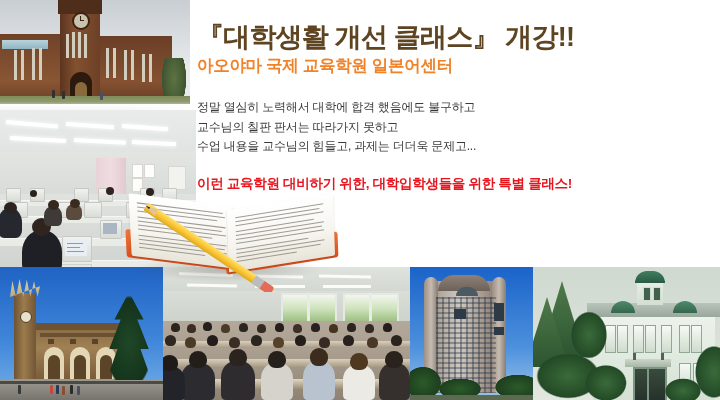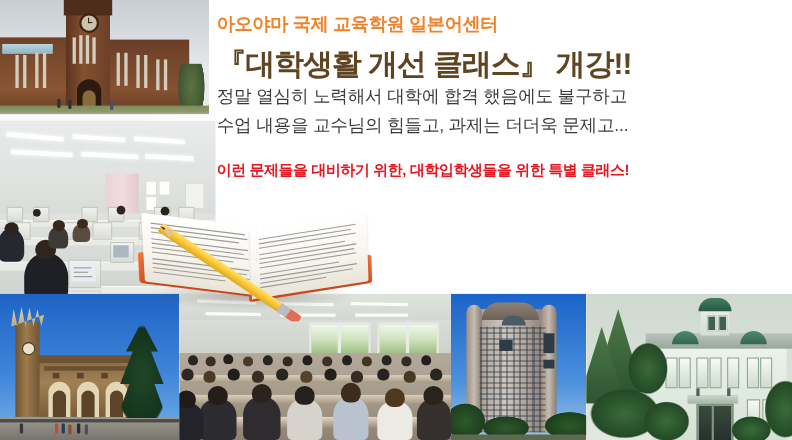--- a/index.html
+++ b/index.html
@@ -249,22 +249,22 @@
   #subtitle-org {
     font-size: 16.5px; font-weight: bold; color:#F08228;
     letter-spacing:-0.3px; white-space:nowrap; line-height:1.3;
   }
   #main-headline {
     margin-top: 9px;
     font-size: 27px; font-weight: bold; color:#5E4420;
     letter-spacing:-0.8px; white-space:nowrap; line-height:1.25;
   }
   #body-lines {
-    margin-top: 0;
-    font-size: 16px; color:#3a3a3a; line-height: 1.62;
+    margin-top: 22px;
+    font-size: 12px; color:#3a3a3a; line-height: 1.62;
     letter-spacing:-0.2px; white-space:nowrap;
   }
   #highlight-line {
     margin-top: 18px;
     font-size: 13.5px; font-weight: bold; color:#E8141E;
     letter-spacing:-0.3px; white-space:nowrap;
   }
 </style>
 </head>
 <body>
@@ -535,22 +535,23 @@
     </div>
     <div class="pencil">
       <div class="pencil-tip"></div>
       <div class="pencil-lead"></div>
       <div class="pencil-ferrule"></div>
       <div class="pencil-eraser"></div>
     </div>
   </div>
 
   <div id="text-block">
+    <div id="main-headline">『대학생활 개선 클래스』 개강!!</div>
     <div id="subtitle-org">아오야마 국제 교육학원 일본어센터</div>
-    <div id="main-headline">『대학생활 개선 클래스』 개강!!</div>
     <div id="body-lines">
       <div>정말 열심히 노력해서 대학에 합격 했음에도 불구하고</div>
+      <div>교수님의 칠판 판서는 따라가지 못하고</div>
       <div>수업 내용을 교수님의 힘들고, 과제는 더더욱 문제고...</div>
     </div>
-    <div id="highlight-line">이런 문제들을 대비하기 위한, 대학입학생들을 위한 특별 클래스!</div>
+    <div id="highlight-line">이런 교육학원 대비하기 위한, 대학입학생들을 위한 특별 클래스!</div>
   </div>
 
 </div>
 
 </body></html>

